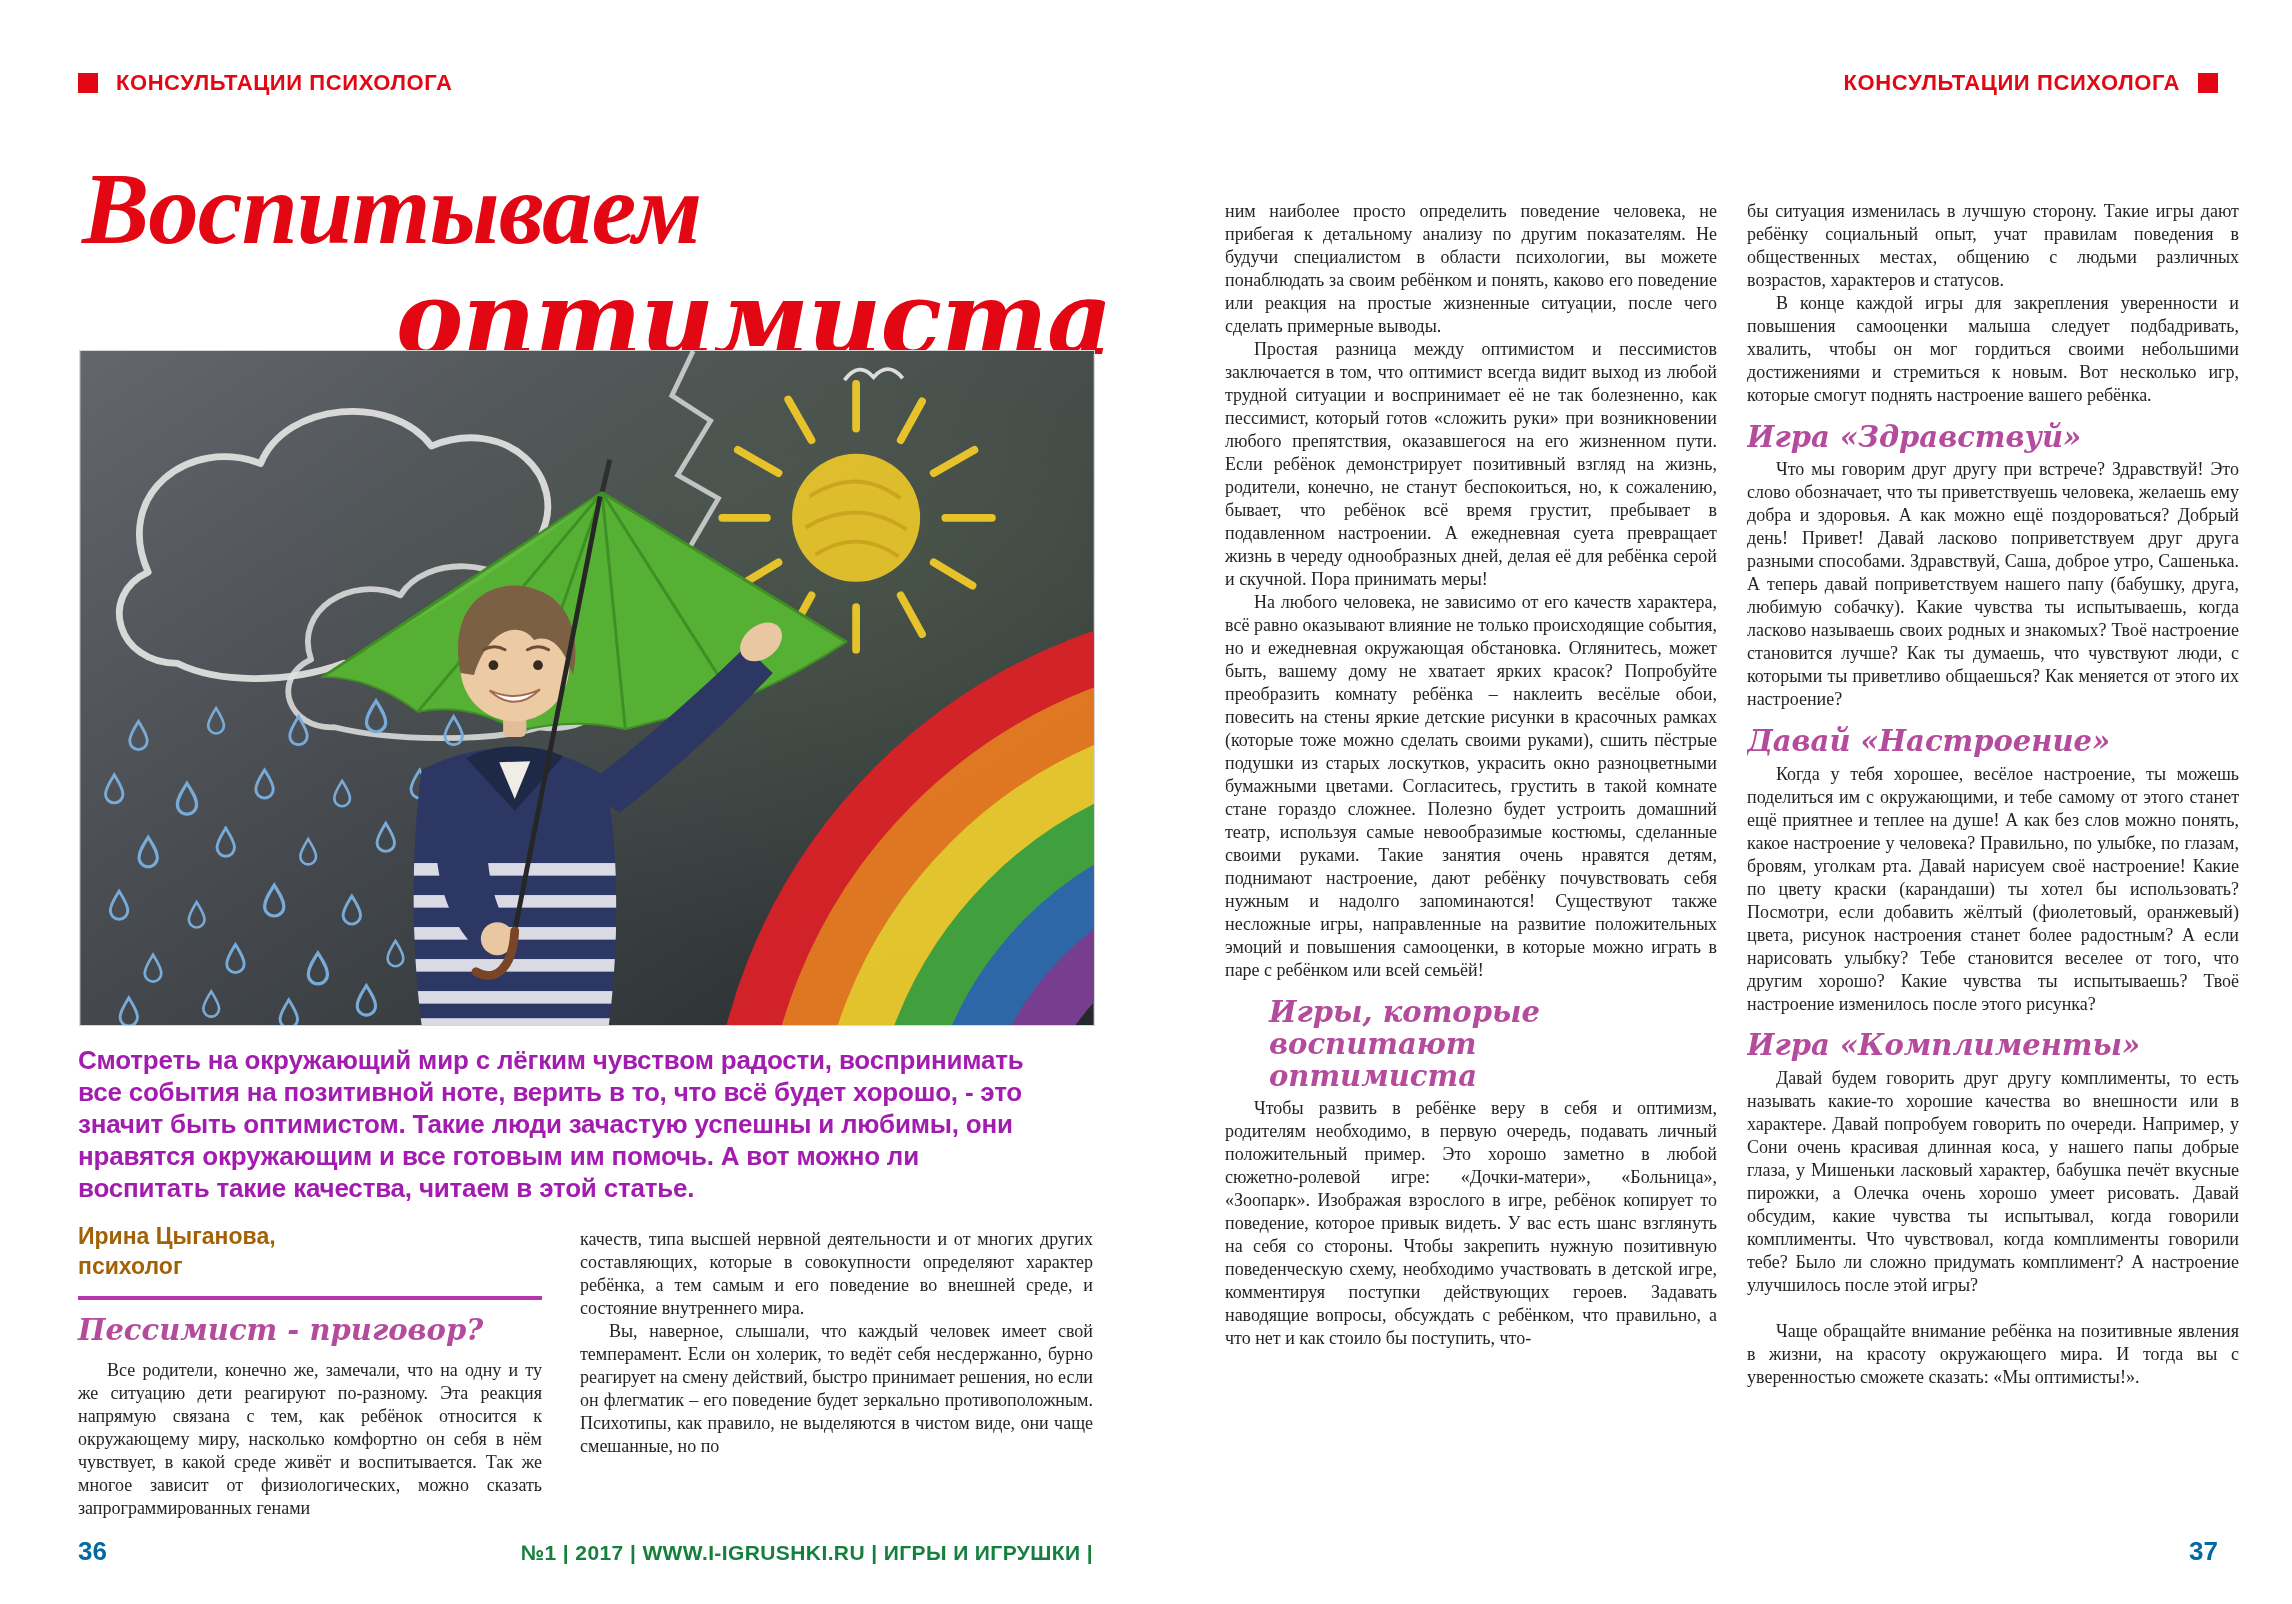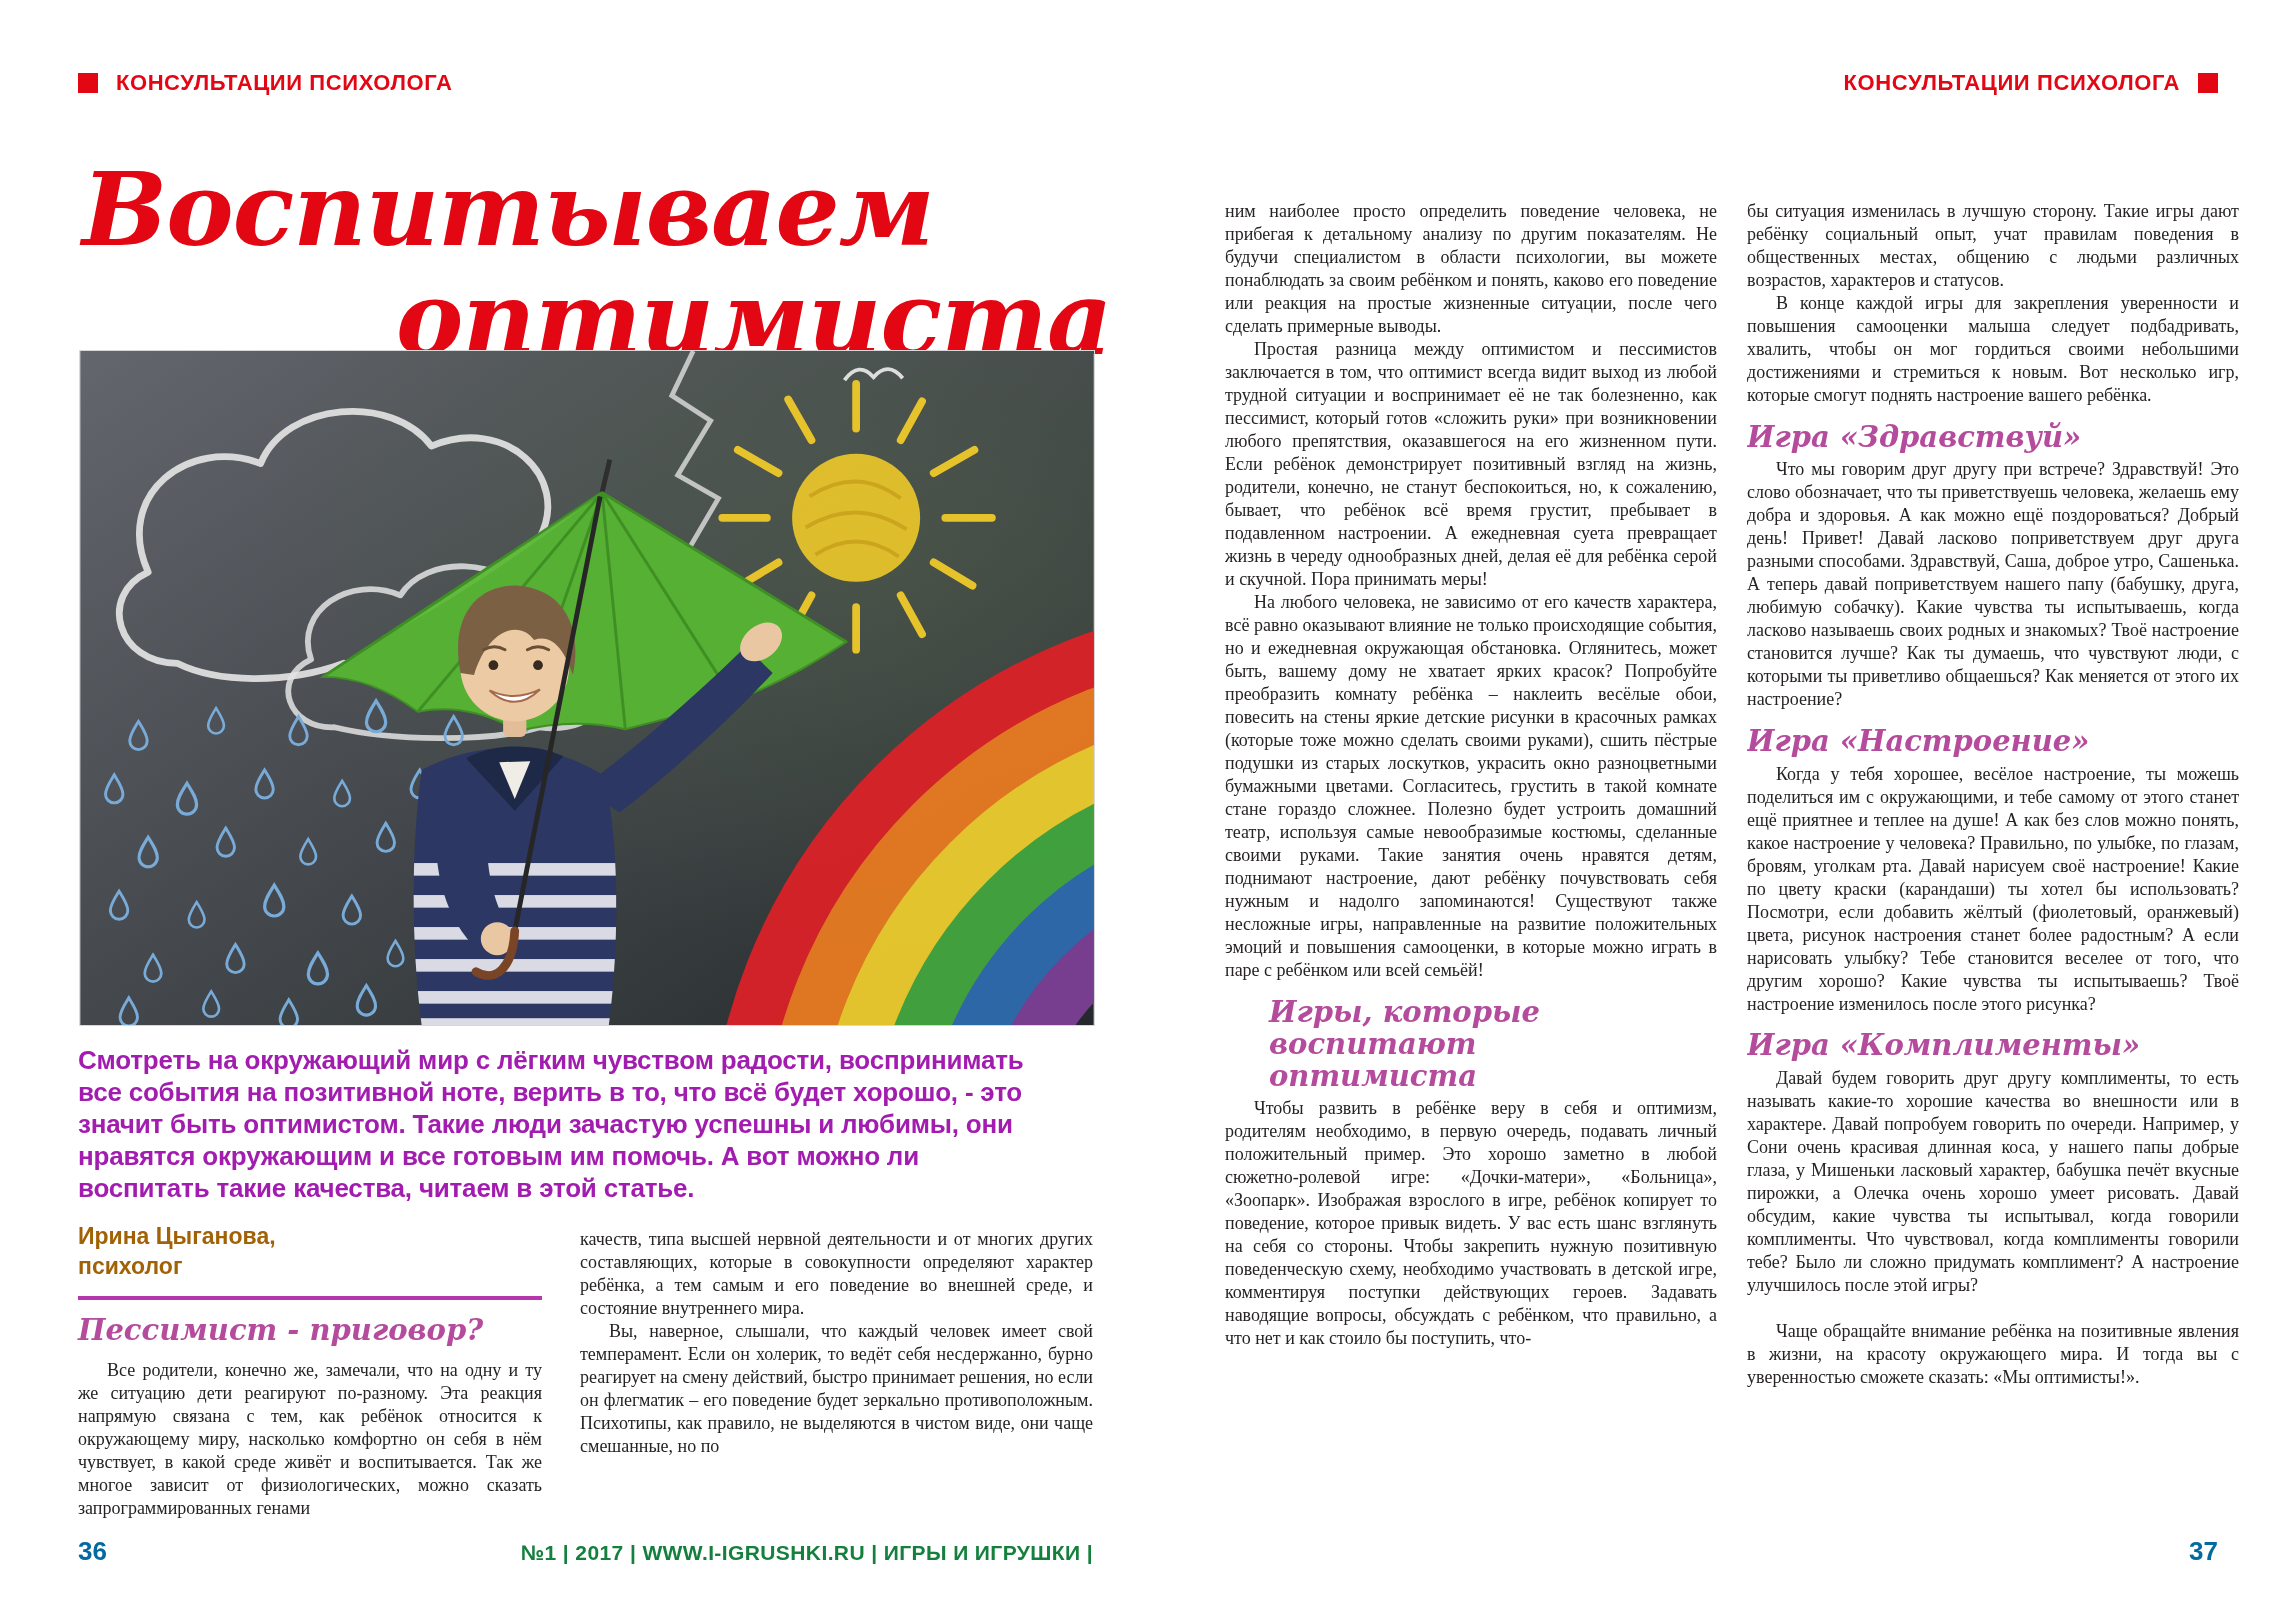--- a/index.html
+++ b/index.html
@@ -16,21 +16,21 @@
     letter-spacing:0.6px;color:#e30613;white-space:nowrap;
   }
   #kicker-left{left:78px;top:70px;}
   #kicker-right{right:74px;top:70px;}
   
   .title-line{
     font-family:"DejaVu Serif",serif;font-style:italic;font-weight:700;
     color:#e30613;font-size:101px;line-height:1;white-space:nowrap;
     letter-spacing:-1px;
   }
-  #title-l1{left:82px;top:159px;}
+  #title-l1{left:82px;top:159px;font-family:Liberation Serif, serif;}
   #title-l2{left:396px;top:268px;}
   
   #photo{left:80px;top:351px;width:1014px;height:674px;outline:1px solid #d7d7d7;}
   
   #lead{
     left:78px;top:1044px;width:970px;
     font-family:"Liberation Sans",sans-serif;font-weight:700;
     font-size:26px;line-height:32px;color:#a21caf;letter-spacing:-0.2px;
     text-align:left;
   }
@@ -259,21 +259,21 @@
   <p class="p">На любого человека, не зависимо от его качеств характера, всё равно оказывают влияние не только происходящие события, но и ежедневная окружающая обстановка. Оглянитесь, может быть, вашему дому не хватает ярких красок? Попробуйте преобразить комнату ребёнка – наклеить весёлые обои, повесить на стены яркие детские рисунки в красочных рамках (которые тоже можно сделать своими руками), сшить пёстрые подушки из старых лоскутков, украсить окно разноцветными бумажными цветами. Согласитесь, грустить в такой комнате стане гораздо сложнее. Полезно будет устроить домашний театр, используя самые невообразимые костюмы, сделанные своими руками. Такие занятия очень нравятся детям, поднимают настроение, дают ребёнку почувствовать себя нужным и надолго запоминаются! Существуют также несложные игры, направленные на развитие положительных эмоций и повышения самооценки, в которые можно играть в паре с ребёнком или всей семьёй!</p>
   <div class="h h-wrap">Игры, которые воспитают оптимиста</div>
   <p class="p">Чтобы развить в ребёнке веру в себя и оптимизм, родителям необходимо, в первую очередь, подавать личный положительный пример. Это хорошо заметно в любой сюжетно-ролевой игре: «Дочки-матери», «Больница», «Зоопарк». Изображая взрослого в игре, ребёнок копирует то поведение, которое привык видеть. У вас есть шанс взглянуть на себя со стороны. Чтобы закрепить нужную позитивную поведенческую схему, необходимо участвовать в детской игре, комментируя поступки действующих героев. Задавать наводящие вопросы, обсуждать с ребёнком, что правильно, а что нет и как стоило бы поступить, что-</p>
 </div>
 
 <div class="abs bodytext" id="rcol2">
   <p class="p cont">бы ситуация изменилась в лучшую сторону. Такие игры дают ребёнку социальный опыт, учат правилам поведения в общественных местах, общению с людьми различных возрастов, характеров и статусов.</p>
   <p class="p">В конце каждой игры для закрепления уверенности и повышения самооценки малыша следует подбадривать, хвалить, чтобы он мог гордиться своими небольшими достижениями и стремиться к новым. Вот несколько игр, которые смогут поднять настроение вашего ребёнка.</p>
   <div class="h">Игра «Здравствуй»</div>
   <p class="p">Что мы говорим друг другу при встрече? Здравствуй! Это слово обозначает, что ты приветствуешь человека, желаешь ему добра и здоровья. А как можно ещё поздороваться? Добрый день! Привет! Давай ласково поприветствуем друг друга разными способами. Здравствуй, Саша, доброе утро, Сашенька. А теперь давай поприветствуем нашего папу (бабушку, друга, любимую собачку). Какие чувства ты испытываешь, когда ласково называешь своих родных и знакомых? Твоё настроение становится лучше? Как ты думаешь, что чувствуют люди, с которыми ты приветливо общаешься? Как меняется от этого их настроение?</p>
-  <div class="h">Игра «Настроение»</div>
+  <div class="h">Давай «Настроение»</div>
   <p class="p">Когда у тебя хорошее, весёлое настроение, ты можешь поделиться им с окружающими, и тебе самому от этого станет ещё приятнее и теплее на душе! А как без слов можно понять, какое настроение у человека? Правильно, по улыбке, по глазам, бровям, уголкам рта. Давай нарисуем своё настроение! Какие по цвету краски (карандаши) ты хотел бы использовать? Посмотри, если добавить жёлтый (фиолетовый, оранжевый) цвета, рисунок настроения станет более радостным? А если нарисовать улыбку? Тебе становится веселее от того, что другим хорошо? Какие чувства ты испытываешь? Твоё настроение изменилось после этого рисунка?</p>
   <div class="h">Игра «Комплименты»</div>
   <p class="p">Давай будем говорить друг другу комплименты, то есть называть какие-то хорошие качества во внешности или в характере. Давай попробуем говорить по очереди. Например, у Сони очень красивая длинная коса, у нашего папы добрые глаза, у Мишеньки ласковый характер, бабушка печёт вкусные пирожки, а Олечка очень хорошо умеет рисовать. Давай обсудим, какие чувства ты испытывал, когда говорили комплименты. Что чувствовал, когда комплименты говорили тебе? Было ли сложно придумать комплимент? А настроение улучшилось после этой игры?</p>
   <p class="p gap">Чаще обращайте внимание ребёнка на позитивные явления в жизни, на красоту окружающего мира. И тогда вы с уверенностью сможете сказать: «Мы оптимисты!».</p>
 </div>
 
 <div class="abs pagenum" id="pagenum-left">36</div>
 <div class="abs" id="footer">№1 | 2017 | WWW.I-IGRUSHKI.RU | ИГРЫ И ИГРУШКИ |</div>
 <div class="abs pagenum" id="pagenum-right">37</div>
 

